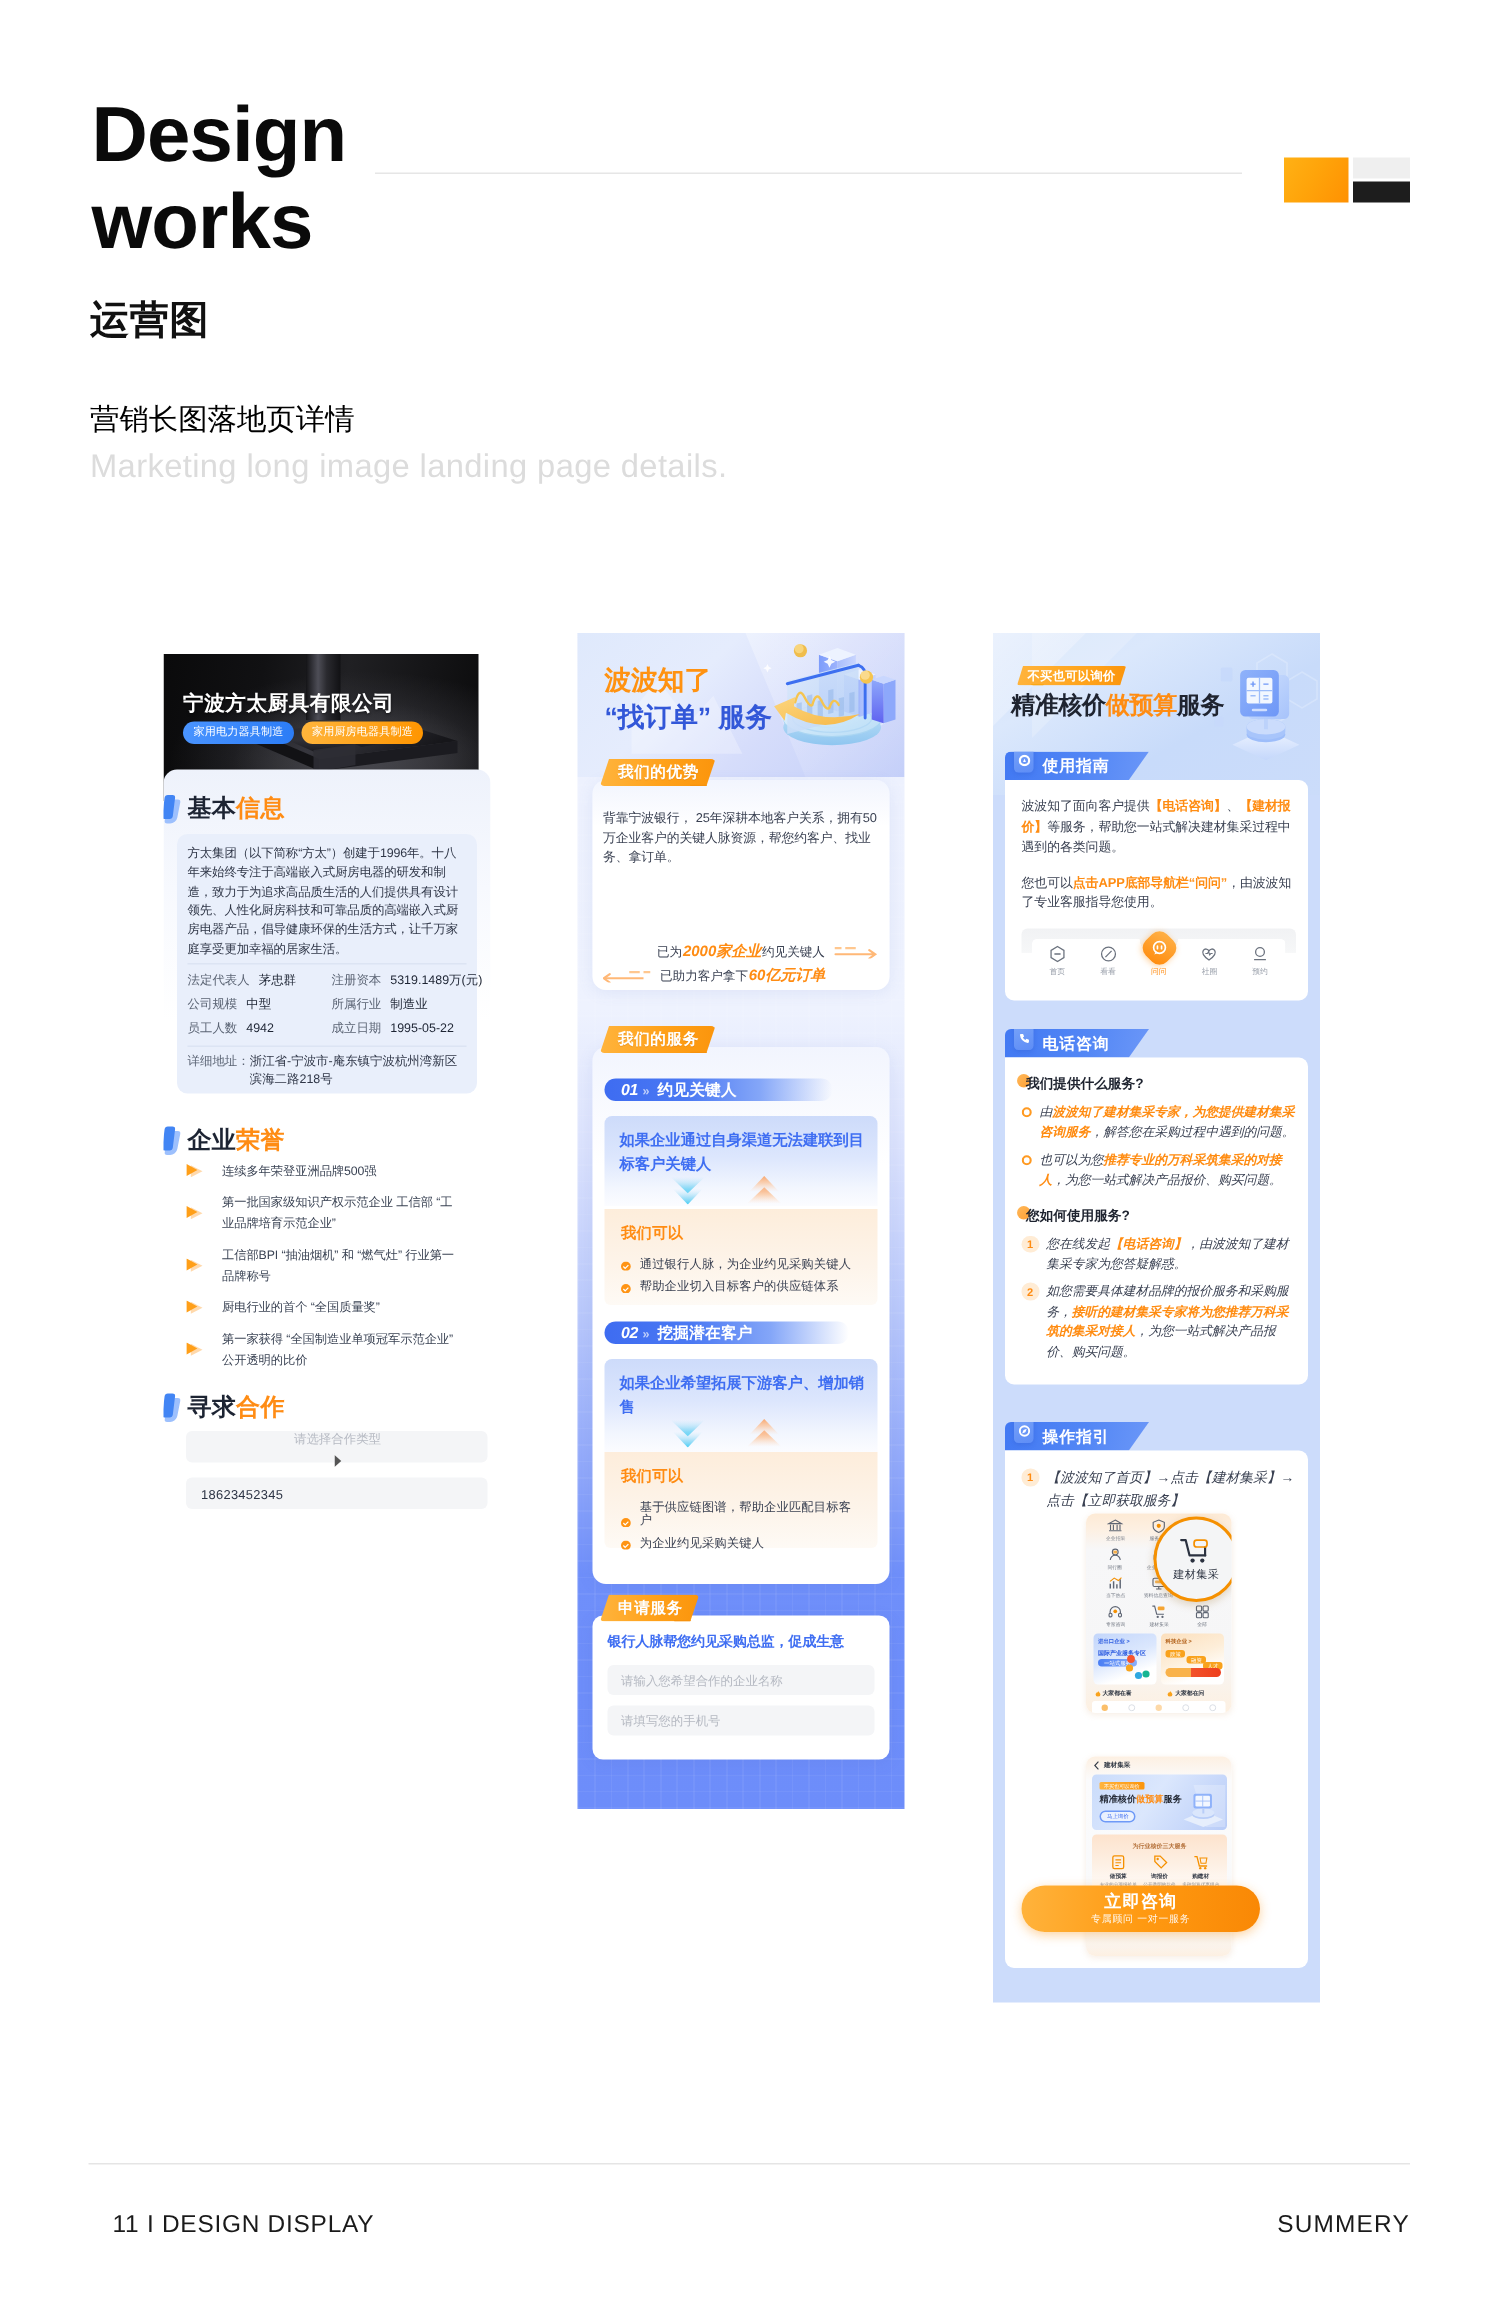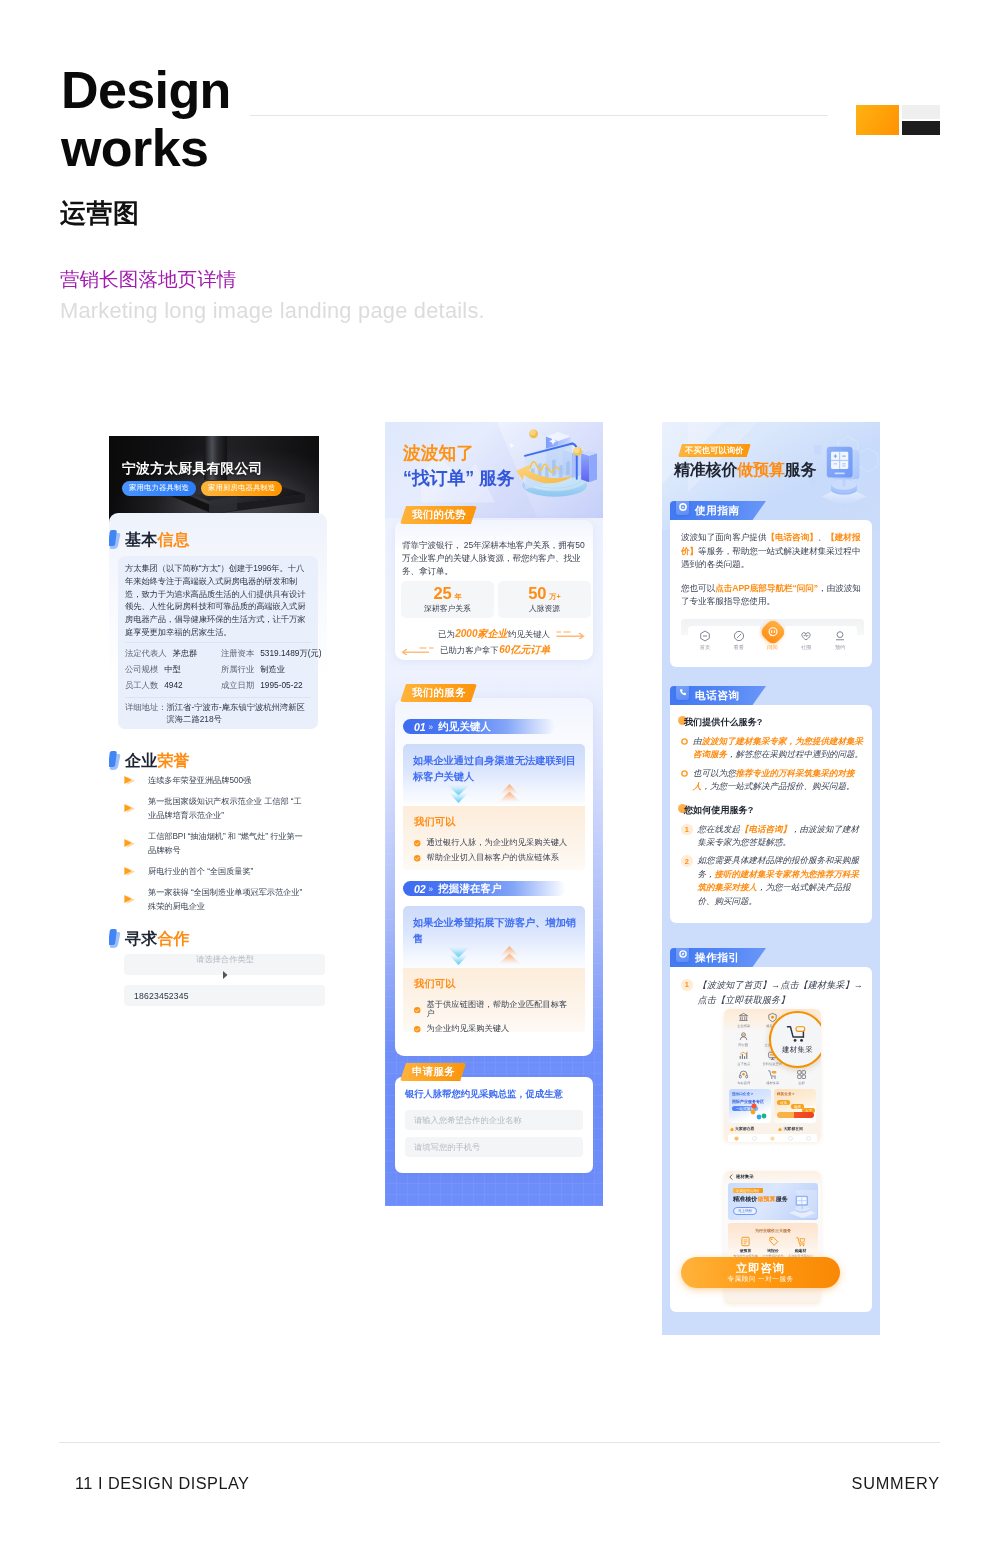--- a/index.html
+++ b/index.html
@@ -9,21 +9,21 @@
 
   
   .hd-title{position:absolute;left:61px;top:61px;font-size:52px;line-height:58px;font-weight:800;
             letter-spacing:-0.6px;color:#0a0a0a;}
   .hd-rule{position:absolute;left:250px;top:115px;width:578px;height:1px;background:#e6e6e6;}
   .hd-sw-orange{position:absolute;left:856px;top:105px;width:43px;height:30px;
                 background:linear-gradient(120deg,#ffb115 0%,#ffa40a 45%,#ff9102 100%);}
   .hd-sw-gray{position:absolute;left:902px;top:105px;width:38px;height:14px;background:#efefef;}
   .hd-sw-black{position:absolute;left:902px;top:121px;width:38px;height:14px;background:#1d1d1d;}
   .hd-sub{position:absolute;left:60px;top:196px;font-size:26px;font-weight:600;color:#111;letter-spacing:0.5px;}
-  .hd-desc1{position:absolute;left:60px;top:266px;font-size:19.6px;color:#a21caf;letter-spacing:0px;}
+  .hd-desc1{position:absolute;left:60px;top:266px;font-size:19.6px;color:#000000;letter-spacing:0px;}
   .hd-desc2{position:absolute;left:60px;top:298px;font-size:21.8px;color:#dcdcdc;letter-spacing:0.25px;}
 
   
   .ft-rule{position:absolute;left:59px;top:1442px;width:881px;height:1px;background:#e5e5e5;}
   .ft-left{position:absolute;left:60px;top:1474px;font-size:16.3px;color:#1a1a1a;letter-spacing:0.5px;margin-left:15px;}
   .ft-right{position:absolute;right:59px;top:1474px;font-size:16.3px;color:#1a1a1a;letter-spacing:0.8px;}
 
   
   .card{position:absolute;width:218px;overflow:hidden;}
   #card1{left:109px;top:422px;height:584px;background:#fff;}
@@ -117,21 +117,21 @@
     border-radius:8px;color:#fff;font-size:10.4px;font-weight:700;letter-spacing:0.2px;
     background:linear-gradient(90deg,#3e6cf1 0%,#4b79f3 36%,#84a6f8 68%,rgba(170,196,251,0) 100%);}
   .c2-step i{font-style:italic;font-size:10.6px;font-weight:800;letter-spacing:-0.2px;}
   .c2-step s{text-decoration:none;opacity:.65;font-size:8.4px;margin:0 3px 0 1px;}
   .c2-qbox{position:absolute;border-radius:5px 5px 0 0;background:linear-gradient(180deg,#cddbfa 0%,#dce6fd 45%,#f2f6fe 80%,#fbfcff 100%);
     padding:9px 10px 20px;box-sizing:border-box;}
   .c2-qtxt{font-size:10.2px;line-height:15.5px;font-weight:700;color:#3f6ef2;letter-spacing:0px;width:166px;}
   .c2-abox{position:absolute;border-radius:0 0 4px 4px;background:linear-gradient(180deg,#fdeddb 0%,#fdf4ea 60%,#fefaf5 100%);
     padding:9px 11px 10px;box-sizing:border-box;}
   .c2-atitle{font-size:10.2px;font-weight:700;color:#ff8c13;margin-bottom:9px;letter-spacing:0.2px;}
-  .c2-aitem{display:flex;gap:6px;align-items:center;margin-bottom:6px;}
+  .c2-aitem{display:flex;gap:6px;align-items:flex-end;margin-bottom:6px;}
   .c2-aitem span.t{font-size:8.2px;line-height:9px;color:#3a4152;letter-spacing:0.1px;}
   .c2-arrows{position:absolute;display:flex;gap:28px;}
 
   .c2-fbox{position:absolute;border-radius:7px;background:#fff;padding:11px 10px 12px;box-sizing:border-box;
     box-shadow:0 2px 10px rgba(70,100,190,.12);z-index:2;}
   .c2-ftitle{font-size:9.4px;font-weight:700;color:#3f6ef2;letter-spacing:-0.1px;margin-bottom:9px;}
   .c2-finp{height:20px;border-radius:4px;background:#f4f5f7;display:flex;align-items:center;padding:0 9px;
     box-sizing:border-box;margin-bottom:7px;}
   .c2-finp span{font-size:8.3px;color:#b5b9c2;}
 
@@ -379,21 +379,21 @@
                 <path d="M3.2 0.8 L11 4.8 L3.2 8.8 Z" fill="#ffd9ac"></path>
                 <path d="M0.4 0 L7.6 4 L0.4 8 Z" fill="#ff9f18"></path>
               </svg></span>
             <span class="c1-hon-txt">厨电行业的首个 “全国质量奖”</span>
           </div>
         <div class="c1-hon-item">
             <span class="c1-arrow"><svg width="13" height="9" viewBox="0 0 13 9">
                 <path d="M3.2 0.8 L11 4.8 L3.2 8.8 Z" fill="#ffd9ac"></path>
                 <path d="M0.4 0 L7.6 4 L0.4 8 Z" fill="#ff9f18"></path>
               </svg></span>
-            <span class="c1-hon-txt">第一家获得 “全国制造业单项冠军示范企业” 殊荣的厨电企业</span>
+            <span class="c1-hon-txt">第一家获得 “全国制造业单项冠军示范企业” 公开透明的比价</span>
           </div>
       </div>
 
       <div class="c1-h3 sec-head">
         <span class="sec-mark">
             <i class="back"></i>
             <i class="front"></i>
           </span>
         <span class="sec-title"><span class="dk">寻求</span><span class="og">合作</span></span>
       </div>
@@ -489,36 +489,20 @@
       <div class="c2-title">
         <div class="c2-t-org">波波知了</div>
         <div class="c2-t-blu">“找订单” 服务</div>
       </div>
     </div>
 
     <div class="c2-tab" style="left:15px;top:84px;">我们的优势</div>
     <div class="c2-panel" style="left:10px;top:98px;width:198px;height:140px;"></div>
     <div class="c2-para" style="position:absolute;left:17px;top:117px;width:185px;z-index:3;">背靠宁波银行， 25年深耕本地客户关系，拥有50万企业客户的关键人脉资源，帮您约客户、找业务、拿订单。</div>
 
-    <div class="c2-stats" style="left:16px;top:159px;z-index:3;">
-      <div class="c2-stat">
-        <div class="c2-stat-top">
-            <span class="c2-num">25</span>
-            <span class="c2-unit">年</span>
-          </div>
-        <div class="c2-lab">深耕客户关系</div>
-      </div>
-      <div class="c2-stat">
-        <div class="c2-stat-top">
-            <span class="c2-num">50</span>
-            <span class="c2-unit">万+</span>
-          </div>
-        <div class="c2-lab">人脉资源</div>
-      </div>
-    </div>
 
     <div class="c2-kpi" style="left:53px;top:205px;z-index:3;">
       <span>已为</span>
         <b>2000家企业</b>
         <span>约见关键人</span>
       <svg width="32" height="9" viewBox="0 0 32 9" style="margin-left:6px">
           <path d="M0.5 2h4.5M7.5 2h7" stroke="#ffc78f" stroke-width="1.5"></path>
           <path d="M1 6.2h26M23.5 3.4l4 2.8-4 2.8" stroke="#ffb877" stroke-width="1.4" fill="none" stroke-linecap="round"></path>
         </svg>
     </div>

